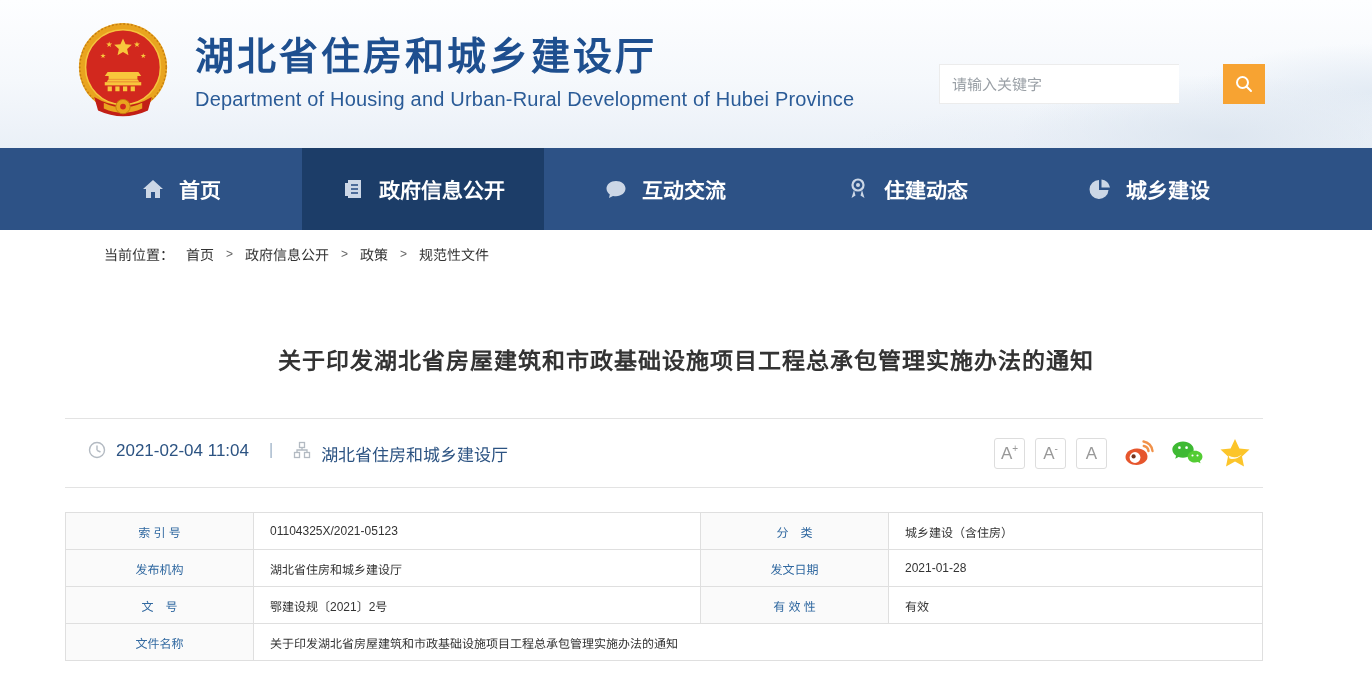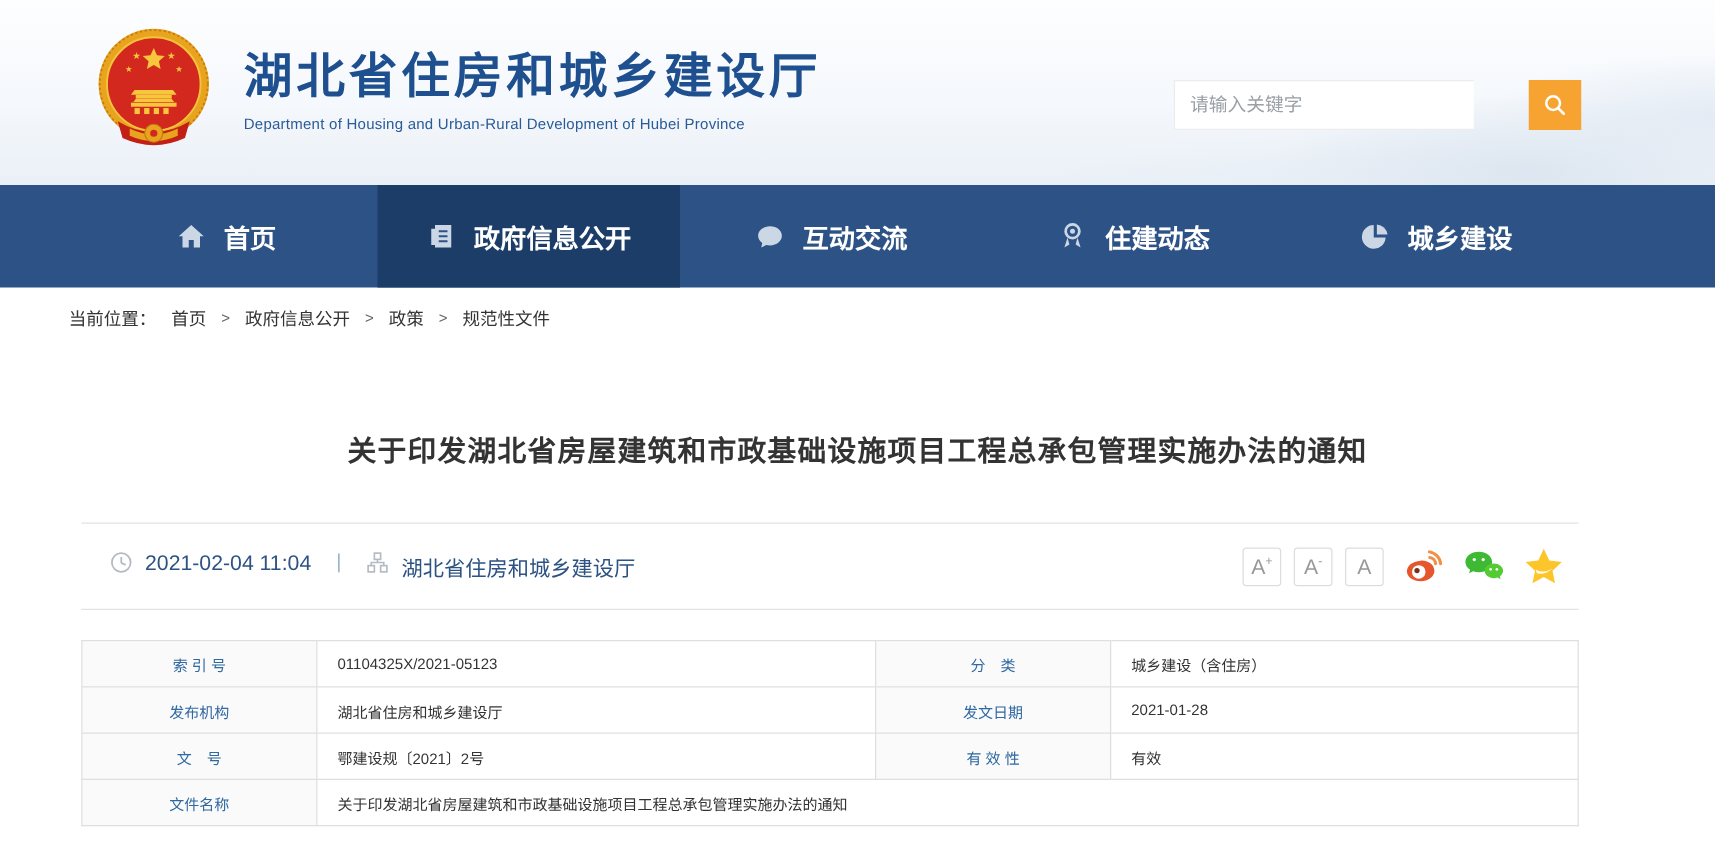--- a/index.html
+++ b/index.html
@@ -11,39 +11,39 @@
     background:linear-gradient(180deg,#fdfeff 0%,#f5f8fc 55%,#eaf0f7 100%); overflow:hidden; }
   .header::before { content:""; position:absolute; right:-40px; top:10px; width:760px; height:150px;
     background:
       radial-gradient(ellipse 300px 90px at 75% 85%, #dde6f0 0%, rgba(221,230,240,0) 70%),
       radial-gradient(ellipse 260px 70px at 95% 55%, #e3ebf4 0%, rgba(227,235,244,0) 70%),
       radial-gradient(ellipse 340px 80px at 55% 100%, #e8eef6 0%, rgba(232,238,246,0) 70%);
     pointer-events:none; }
   .brand { position:absolute; left:75px; top:20px; display:flex; align-items:center; }
   .emblem { width:96px; height:106px; margin-right:24px; }
   .site-title { color:#1e4f8f; font-size:39px; font-weight:bold; letter-spacing:3px; line-height:1.15; }
-  .site-subtitle { color:#2a5b97; font-size:12px; margin-top:8px; letter-spacing:0.2px; }
+  .site-subtitle { color:#2a5b97; font-size:20px; margin-top:8px; letter-spacing:0.2px; }
 
   .search-box { position:absolute; right:107px; top:64px; display:flex;gap:44px; }
   .search-input { width:240px; height:40px; border:1px solid #ececec; border-right:none; background:#fff;
     padding:0 12px; font-size:15px; color:#333; outline:none; }
   .search-input::placeholder { color:#9aa0a6; }
   .search-btn { width:42px; height:40px; background:#f7a332; border:none; cursor:pointer;
     display:flex; align-items:center; justify-content:center; }
 
   
   .navbar { height:82px; background:#2d5286; }
   .nav-inner { width:1210px; margin-left:60px; height:100%; display:flex; }
   .nav-item { flex:1; display:flex; align-items:center; justify-content:center; gap:14px;
     color:#fff; font-size:21px; font-weight:bold; text-decoration:none; cursor:pointer; }
   .nav-item.active { background:#1c3d68; }
   .nav-icon { width:24px; height:24px; flex:0 0 auto; }
 
   
-  .breadcrumb { margin:14px 0 0 55px; font-size:14px; color:#333; display:flex; align-items:center; gap:12px; }
+  .breadcrumb { margin:14px 0 0 104px; font-size:14px; color:#333; display:flex; align-items:center; gap:12px; }
   .crumb-link { color:#333; text-decoration:none; cursor:pointer; }
   .crumb-sep { color:#666; font-size:12px; }
 
   
   .article-title { margin-top:78px; text-align:center; font-size:23px; font-weight:bold; color:#333; letter-spacing:1px; }
 
   .meta-row { width:1198px; margin:42px auto 0 65px; border-top:1px solid #e3e3e3; border-bottom:1px solid #e3e3e3;
     height:70px; display:flex; align-items:center; }
   .meta-left { display:flex; align-items:flex-start; gap:10px; margin-left:23px; color:#2c5382; font-size:17px; }
   .meta-sep { color:#9fb3c8; margin:0 10px; font-size:16px; }

